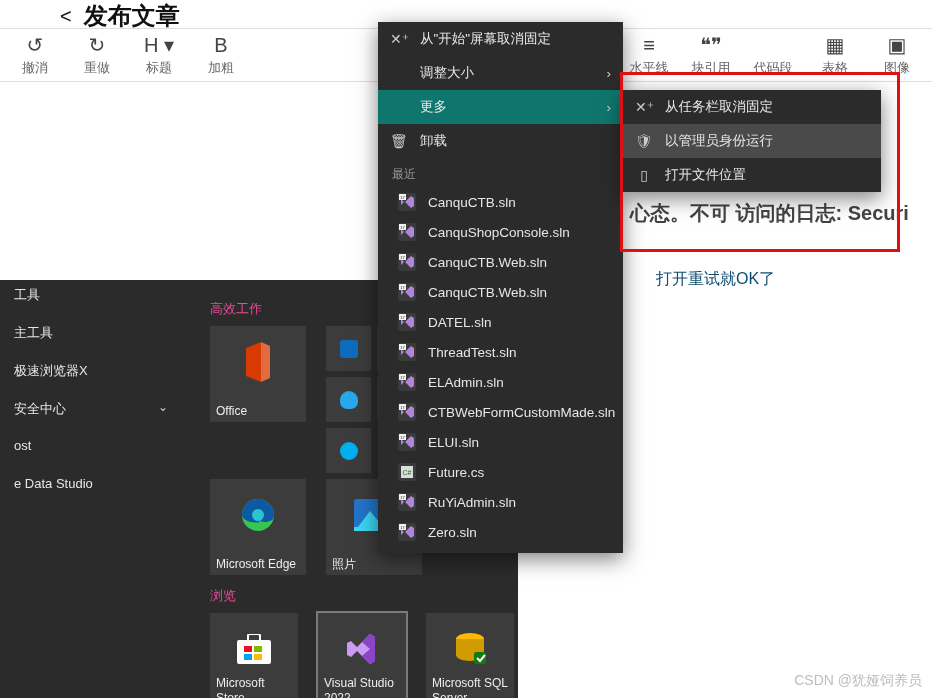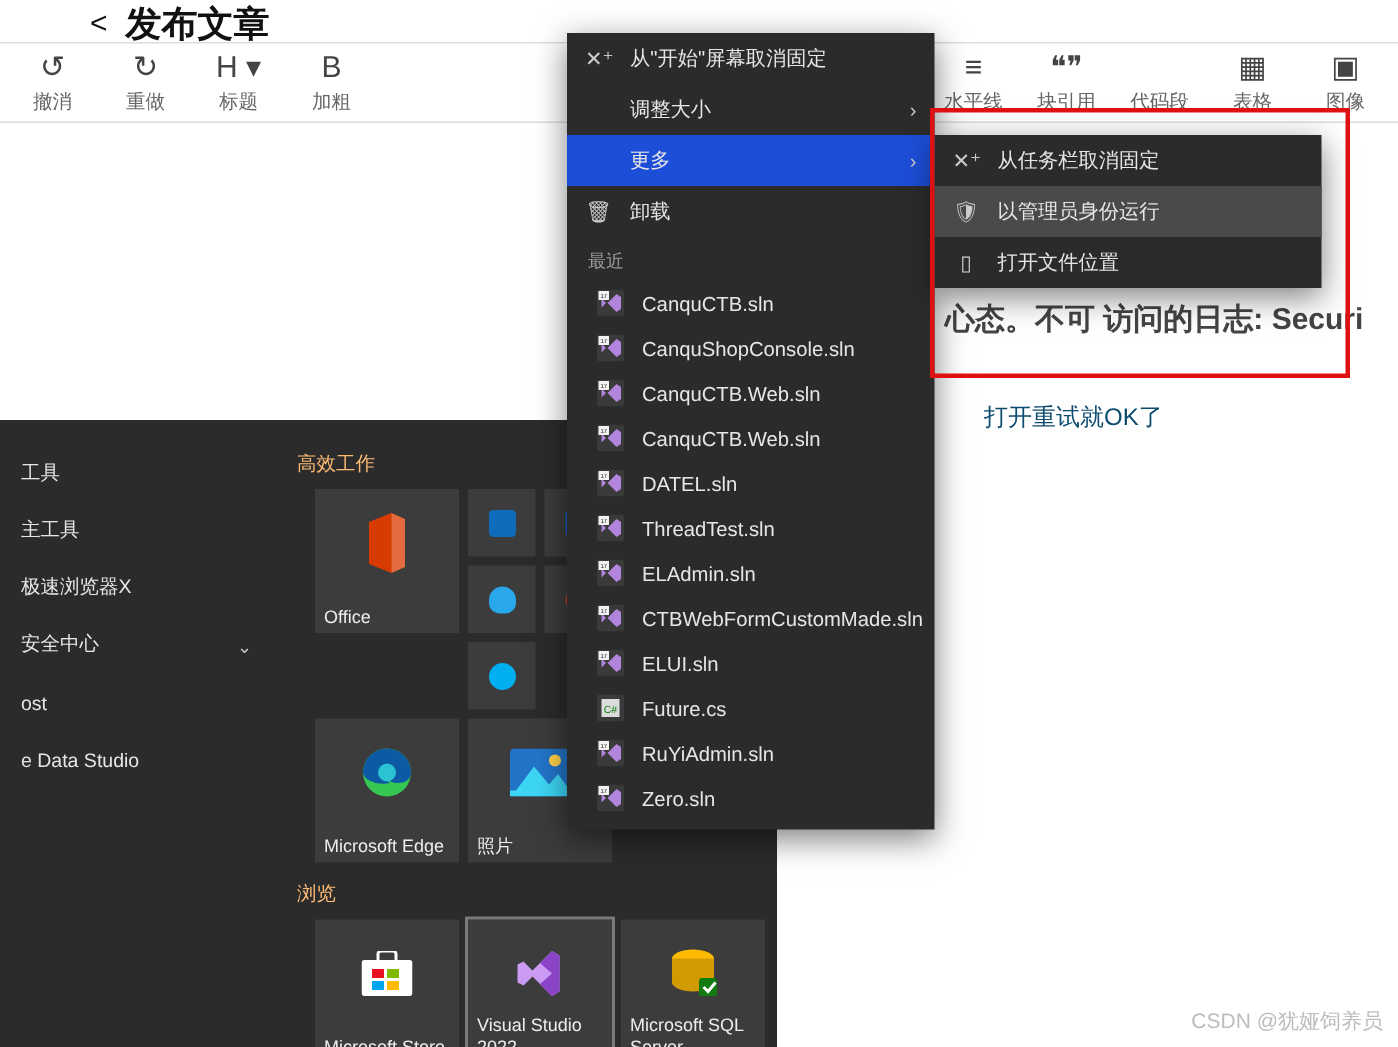--- a/index.html
+++ b/index.html
@@ -23,43 +23,43 @@
   .doc-body .ok-line { position:absolute; left:656px; top:260px; color:#0c4a6e; }
 
   
   .red-box { position:absolute; left:620px; top:72px; width:280px; height:180px;
     border:3px solid #d11; pointer-events:none; z-index:200; }
 
   
   .start-panel { position:absolute; left:0; top:280px; width:518px; height:418px;
     background:#2b2b2b; color:#e6e6e6; font-size:13px; z-index:50; }
   .left-rail { position:absolute; left:0; top:0; width:182px; bottom:0; padding:6px 0;}
-  .rail-item { display:flex; align-items:flex-end; justify-content:space-between;
+  .rail-item { display:flex; align-items:flex-start; justify-content:space-between;
     height:38px; padding:0 14px; cursor:pointer; }
   .rail-chev { color:#ccc; font-size:12px; }
 
   .tiles-area { position:absolute; left:190px; top:0; right:0; bottom:0; padding:8px 4px; }
-  .sect-label { color:#fdba74; font-size:13px; margin:12px 0 8px 4px; }
-  .tile-row { display:flex; gap:6px; margin-bottom:6px;padding-left:16px; }
+  .sect-label { color:#ec4899; font-size:13px; margin:12px 0 8px 16px; }
+  .tile-row { display:flex; gap:20px; margin-bottom:6px;padding-left:16px; }
   .tile { background:#3c3c3c; position:relative; overflow:hidden; cursor:pointer; }
   .tile.med { width:96px; height:96px; }
   .tile.small { width:45px; height:45px; display:flex; align-items:center; justify-content:center; }
   .tile .tlabel { position:absolute; left:6px; right:4px; bottom:4px; font-size:12px; color:#eee; line-height:1.2;}
   .tile .big-ic { position:absolute; left:50%; top:38%; transform:translate(-50%,-50%); font-size:30px; }
   .tile.selected { outline:2px solid #7a7a7a; }
   .quad { display:grid; grid-template-columns:45px 45px; grid-auto-rows:45px; gap:6px; }
 
   .ic { display:inline-block; width:18px; height:18px; border-radius:3px; }
 
   
   .ctx { position:absolute; left:378px; top:22px; width:245px; background:#2b2b2b;
     color:#e6e6e6; font-size:13.5px; z-index:100; box-shadow:0 6px 20px rgba(0,0,0,.5); padding-bottom:6px;}
   .ctx-item { display:flex; align-items:center; height:34px; padding:0 12px; gap:12px; cursor:pointer; position:relative;}
   .ctx-item .arr { position:absolute; right:12px; color:#ccc; }
-  .ctx-item.hl { background:#1d4ed8; }
+  .ctx-item.hl { background:#0f766e; }
   .ctx-item .mi-ic { width:18px; text-align:center; color:#ccc; font-size:14px;}
   .ctx-sep-label { color:#9a9a9a; font-size:12px; padding:8px 14px 4px; }
   .ctx-file { display:flex; align-items:center; height:30px; padding:0 20px; gap:12px; cursor:pointer;}
   .sln-ic { width:18px; height:18px; }
 
   
   .submenu { position:absolute; left:623px; top:90px; width:258px;
     background:#2b2b2b; color:#e6e6e6; font-size:13.5px; z-index:150;
     box-shadow:0 6px 20px rgba(0,0,0,.5); }
   .submenu .ctx-item.hl2 { background:#4a4a4a; }

